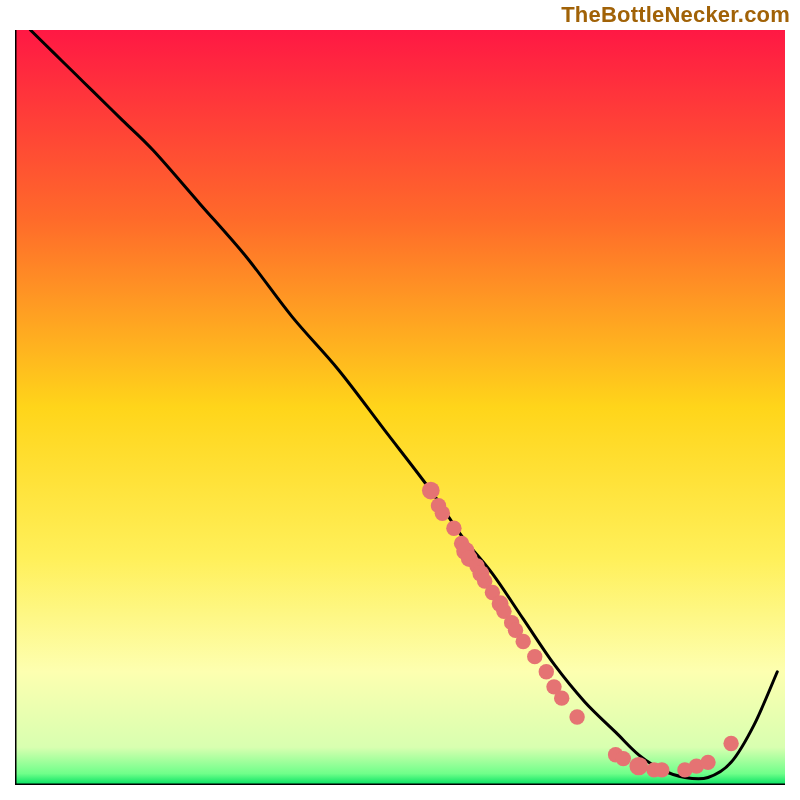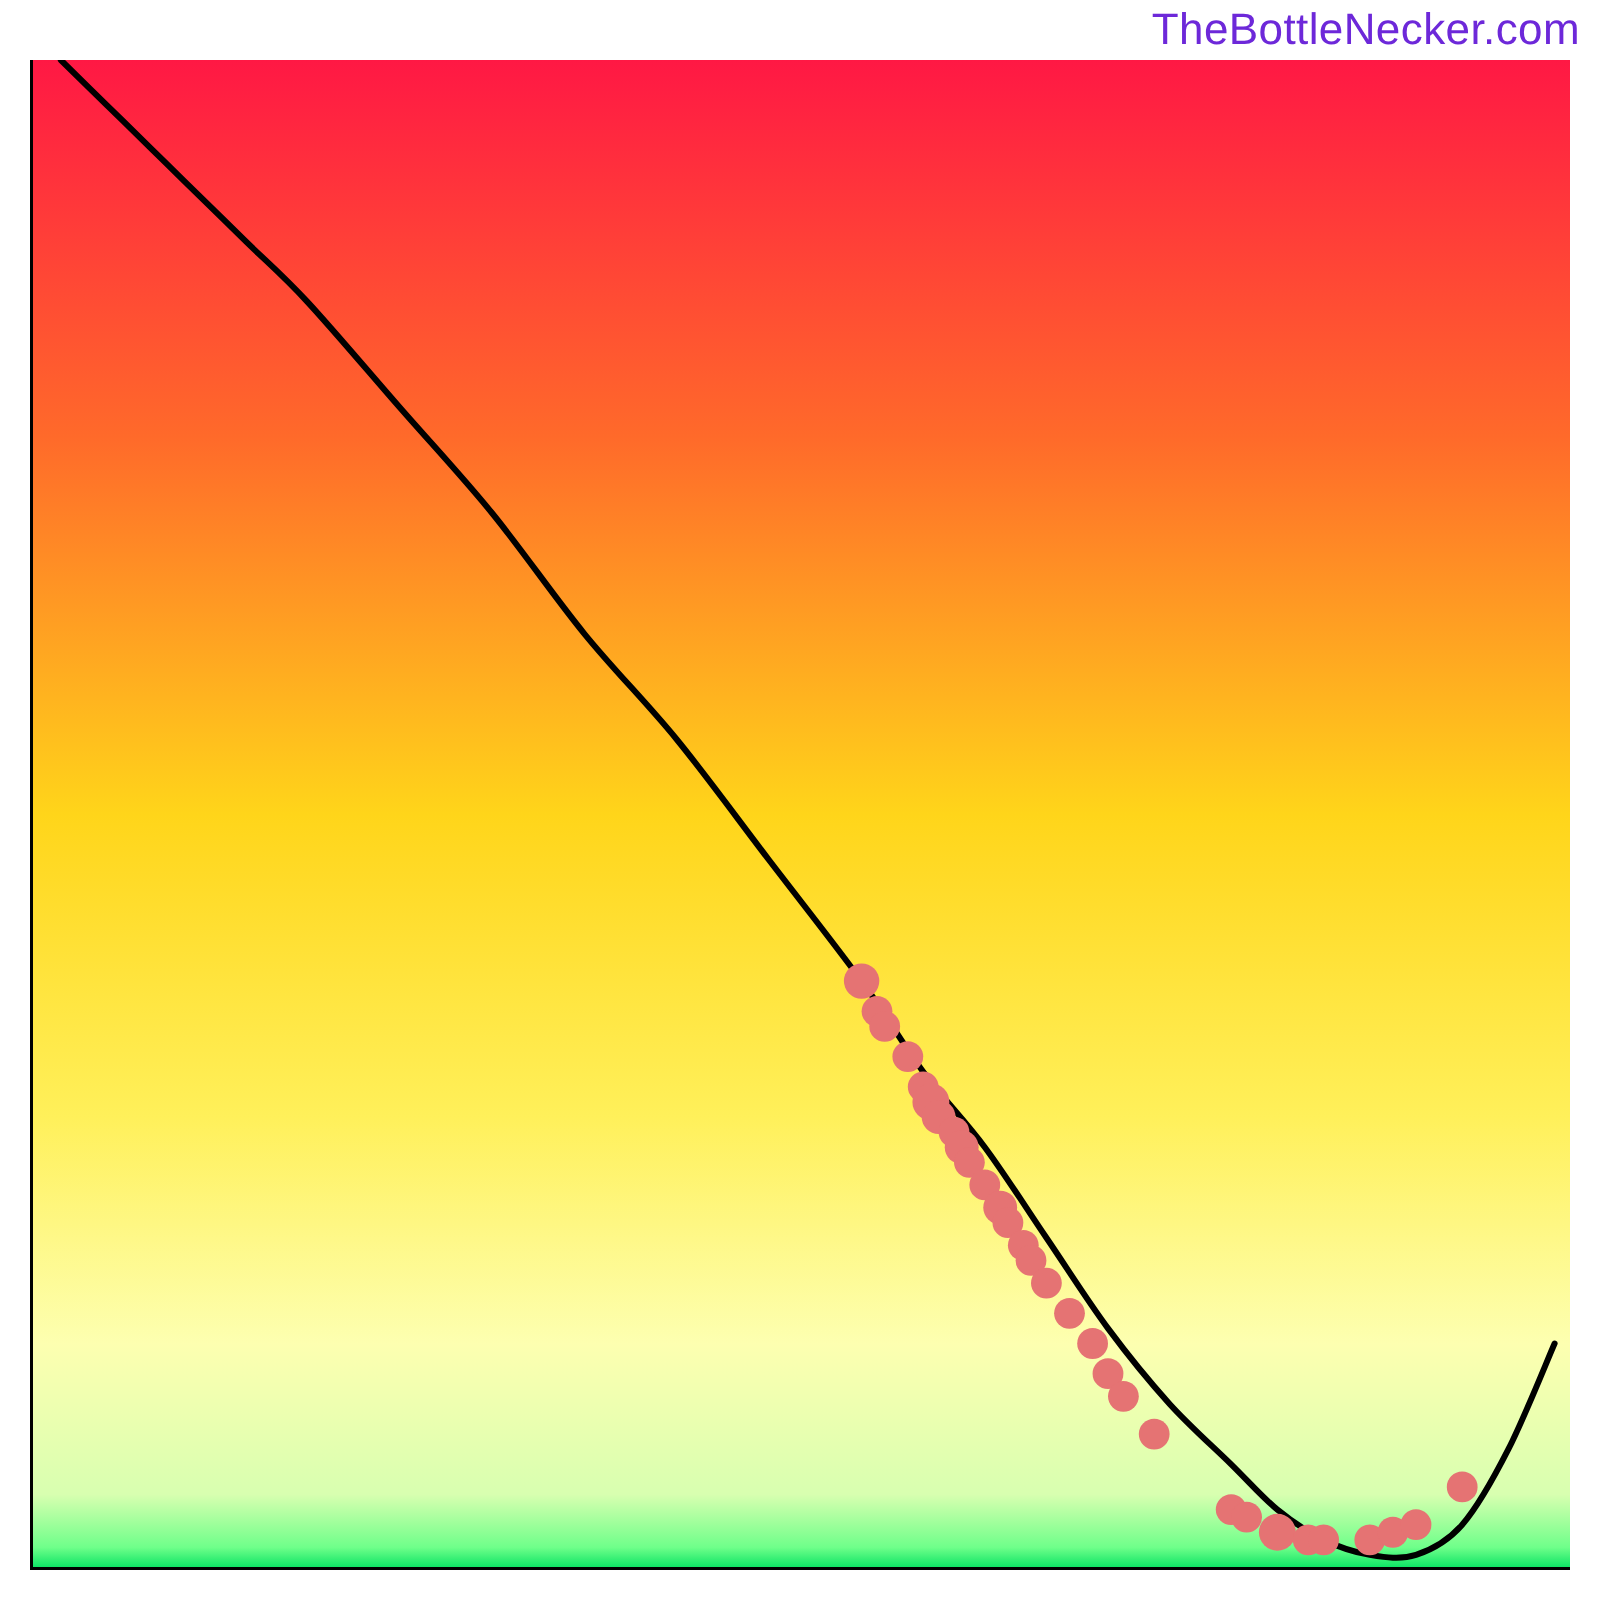--- a/index.html
+++ b/index.html
@@ -14,22 +14,22 @@
     position: relative;
     width: 800px;
     height: 800px;
     background: #fff;
   }
   .attribution {
     position: absolute;
     top: 2px;
     right: 10px;
     font-size: 22px;
-    font-weight: 400;
-    color: #6d28d9;
+    font-weight: 700;
+    color: #a16207;
     letter-spacing: 0.2px;
   }
   svg.plot {
     position: absolute;
     top: 30px;
     left: 15px;
     width: 770px;
     height: 755px;
   }
 </style>

